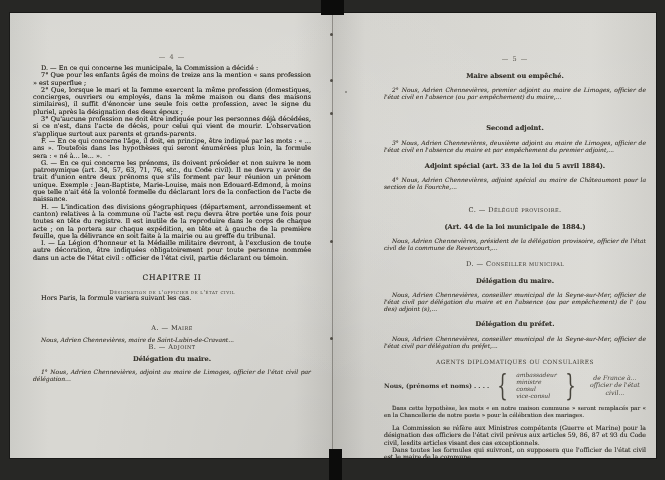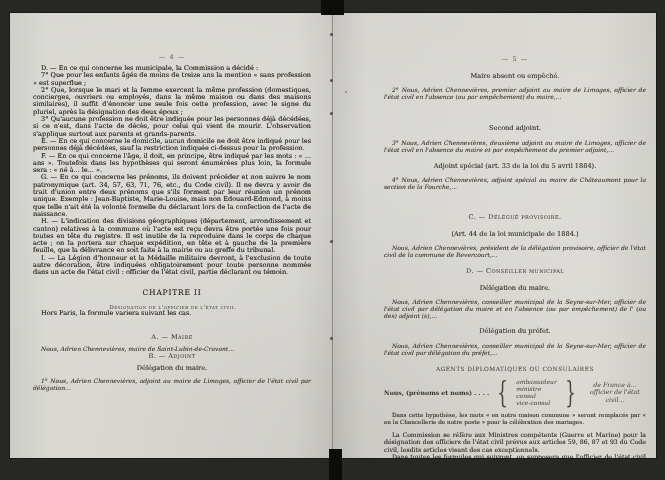--- a/index.html
+++ b/index.html
@@ -30,21 +30,21 @@
 
   p,h1,h2,h3,div.t{margin:0;}
   .pageno{text-align:center;font-size:6.5px;line-height:8px;color:#5a564e;letter-spacing:1px;}
   .body-p{
     font-size:6.5px;line-height:7.3px;text-align:justify;text-indent:8px;
     color:#33302a;text-shadow:0 0 0.5px rgba(51,48,42,0.75);
   }
   .chapter{margin-top:11px;text-align:center;font-size:7.5px;letter-spacing:0.8px;color:#34312b;font-weight:normal;text-shadow:0 0 0.5px rgba(51,48,42,0.6);}
   .subchapter{margin-top:7px;text-align:center;font-size:5.6px;letter-spacing:0.5px;font-variant:small-caps;color:#3a372f;font-weight:normal;}
   .sec-head{text-align:center;font-size:6.6px;font-variant:small-caps;color:#34312b;letter-spacing:0.4px;font-weight:normal;}
-  .center-head{text-align:center;font-size:6.6px;color:#3b3831;font-weight:normal;text-shadow:0 0 0.4px rgba(59,56,49,0.55);}
+  .center-head{text-align:center;font-size:6.6px;color:#3b3831;font-weight:bold;text-shadow:0 0 0.4px rgba(59,56,49,0.55);}
   .formula{
     font-size:6px;line-height:7px;font-style:italic;text-align:justify;text-indent:8px;
     color:#403c34;text-shadow:0 0 0.4px rgba(64,60,52,0.5);
   }
   .formula.one-line{text-align:left;}
   .note-p{font-size:6.2px;line-height:7.2px;text-align:justify;text-indent:8px;color:#36332d;text-shadow:0 0 0.4px rgba(54,51,45,0.6);}
   .note-small{font-size:5.7px;line-height:6.6px;}
 
   .agents-head{margin-top:10px;text-align:center;font-size:5.8px;letter-spacing:0.5px;color:#3a372f;font-weight:normal;}
   .agents-row{margin-top:6px;display:flex;align-items:center;justify-content:center;gap:4px;}
@@ -69,44 +69,43 @@
   <div class="speck" style="left:335px;top:78px;width:2px;height:2px"></div>
   <div class="speck" style="left:98px;top:142px;width:2px;height:1px"></div>
 
   <div class="col col-left">
     <div class="pageno">— 4 —</div>
     <div style="height:4px"></div>
     <p class="body-p">D. — En ce qui concerne les municipale, la Commission a décidé :</p>
     <p class="body-p">7° Que pour les enfants âgés de moins de treize ans la mention « sans profession » est superflue ;</p>
     <p class="body-p">2° Que, lorsque le mari et la femme exercent la même profession (domestiques, concierges, ouvriers ou employés, dans la même maison ou dans des maisons similaires), il suffit d'énoncer une seule fois cette profession, avec le signe du pluriel, après la désignation des deux époux ;</p>
     <p class="body-p">3° Qu'aucune profession ne doit être indiquée pour les personnes déjà décédées, si ce n'est, dans l'acte de décès, pour celui qui vient de mourir. L'observation s'applique surtout aux parents et grands-parents.</p>
-    <p class="body-p">E. — En ce qui concerne le domicile, aucun domicile ne doit être indiqué pour les personnes déjà décédées, sauf la restriction indiquée ci-dessus pour la profession.</p>
     <p class="body-p">F. — En ce qui concerne l'âge, il doit, en principe, être indiqué par les mots : « ... ans ». Toutefois dans les hypothèses qui seront énumérées plus loin, la formule sera : « né à... le... ».</p>
     <p class="body-p">G. — En ce qui concerne les prénoms, ils doivent précéder et non suivre le nom patronymique (art. 34, 57, 63, 71, 76, etc., du Code civil). Il ne devra y avoir de trait d'union entre deux prénoms que s'ils forment par leur réunion un prénom unique. Exemple : Jean-Baptiste, Marie-Louise, mais non Edouard-Edmond, à moins que telle n'ait été la volonté formelle du déclarant lors de la confection de l'acte de naissance.</p>
     <p class="body-p">H. — L'indication des divisions géographiques (département, arrondissement et canton) relatives à la commune où l'acte est reçu devra être portée une fois pour toutes en tête du registre. Il est inutile de la reproduire dans le corps de chaque acte ; on la portera sur chaque expédition, en tête et à gauche de la première feuille, que la délivrance en soit faite à la mairie ou au greffe du tribunal.</p>
     <p class="body-p">I. — La Légion d'honneur et la Médaille militaire devront, à l'exclusion de toute autre décoration, être indiquées obligatoirement pour toute personne nommée dans un acte de l'état civil : officier de l'état civil, partie déclarant ou témoin.</p>
     <h2 class="chapter">CHAPITRE II</h2>
     <h3 class="subchapter">Désignation de l'officier de l'état civil</h3>
     <p class="body-p">Hors Paris, la formule variera suivant les cas.</p>
-    <h3 class="sec-head" style="margin-top:16px">A. — Maire</h3>
+    <h3 class="sec-head" style="margin-top:22px">A. — Maire</h3>
     <p class="formula one-line" style="margin-top:4px">Nous, Adrien Chennevières, maire de Saint-Lubin-de-Cravant...</p>
     <h3 class="sec-head" style="">B. — Adjoint</h3>
     <p class="center-head" style="margin-top:4px">Délégation du maire.</p>
     <p class="formula" style="margin-top:5px">1° Nous, Adrien Chennevières, adjoint au maire de Limoges, officier de l'état civil par délégation...</p>
   </div>
 
   <div class="col col-right">
     <div class="pageno">— 5 —</div>
     <p class="center-head" style="margin-top:9px">Maire absent ou empêché.</p>
     <p class="formula" style="margin-top:6px">2° Nous, Adrien Chennevières, premier adjoint au maire de Limoges, officier de l'état civil en l'absence (ou par empêchement) du maire,...</p>
     <p class="center-head" style="margin-top:24px">Second adjoint.</p>
     <p class="formula" style="margin-top:7px">3° Nous, Adrien Chennevières, deuxième adjoint au maire de Limoges, officier de l'état civil en l'absence du maire et par empêchement du premier adjoint,...</p>
     <p class="center-head" style="margin-top:9px">Adjoint spécial (art. 33 de la loi du 5 avril 1884).</p>
     <p class="formula" style="margin-top:6px">4° Nous, Adrien Chennevières, adjoint spécial au maire de Châteaumont pour la section de la Fourche,...</p>
-    <h3 class="sec-head" style="margin-top:23px">C. — Délégué provisoire.</h3>
+    <h3 class="sec-head" style="margin-top:16px">C. — Délégué provisoire.</h3>
     <p class="center-head" style="margin-top:9px">(Art. 44 de la loi municipale de 1884.)</p>
     <p class="formula" style="margin-top:6px">Nous, Adrien Chennevières, président de la délégation provisoire, officier de l'état civil de la commune de Revercourt,...</p>
     <h3 class="sec-head" style="margin-top:9px">D. — Conseiller municipal</h3>
     <p class="center-head" style="margin-top:9px">Délégation du maire.</p>
     <p class="formula" style="margin-top:6px">Nous, Adrien Chennevières, conseiller municipal de la Seyne-sur-Mer, officier de l'état civil par délégation du maire et en l'absence (ou par empêchement) de l' (ou des) adjoint (s),...</p>
     <p class="center-head" style="margin-top:8px">Délégation du préfet.</p>
     <p class="formula" style="margin-top:7px">Nous, Adrien Chennevières, conseiller municipal de la Seyne-sur-Mer, officier de l'état civil par délégation du préfet,...</p>
     <h3 class="agents-head">AGENTS DIPLOMATIQUES OU CONSULAIRES</h3>
     <div class="agents-row">
       <span class="agents-lead">Nous, (prénoms et noms) . . . .</span>

